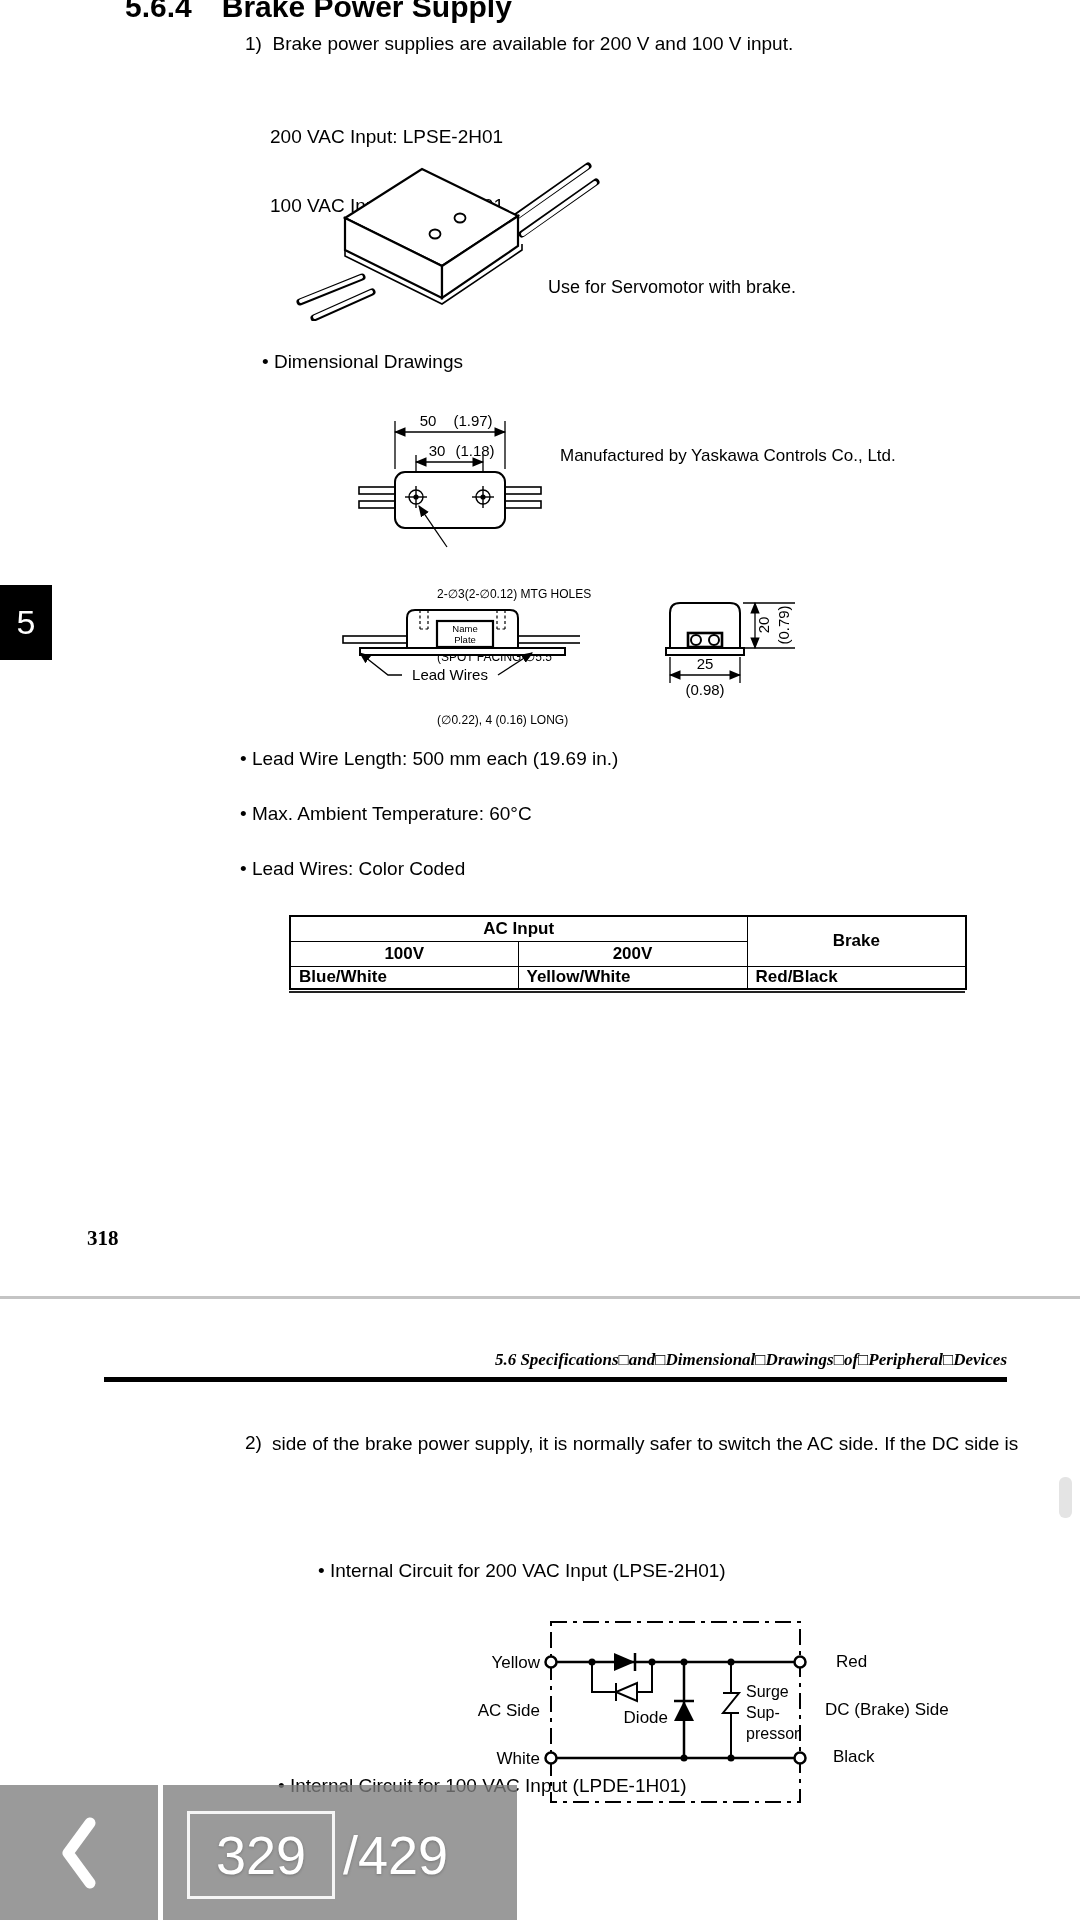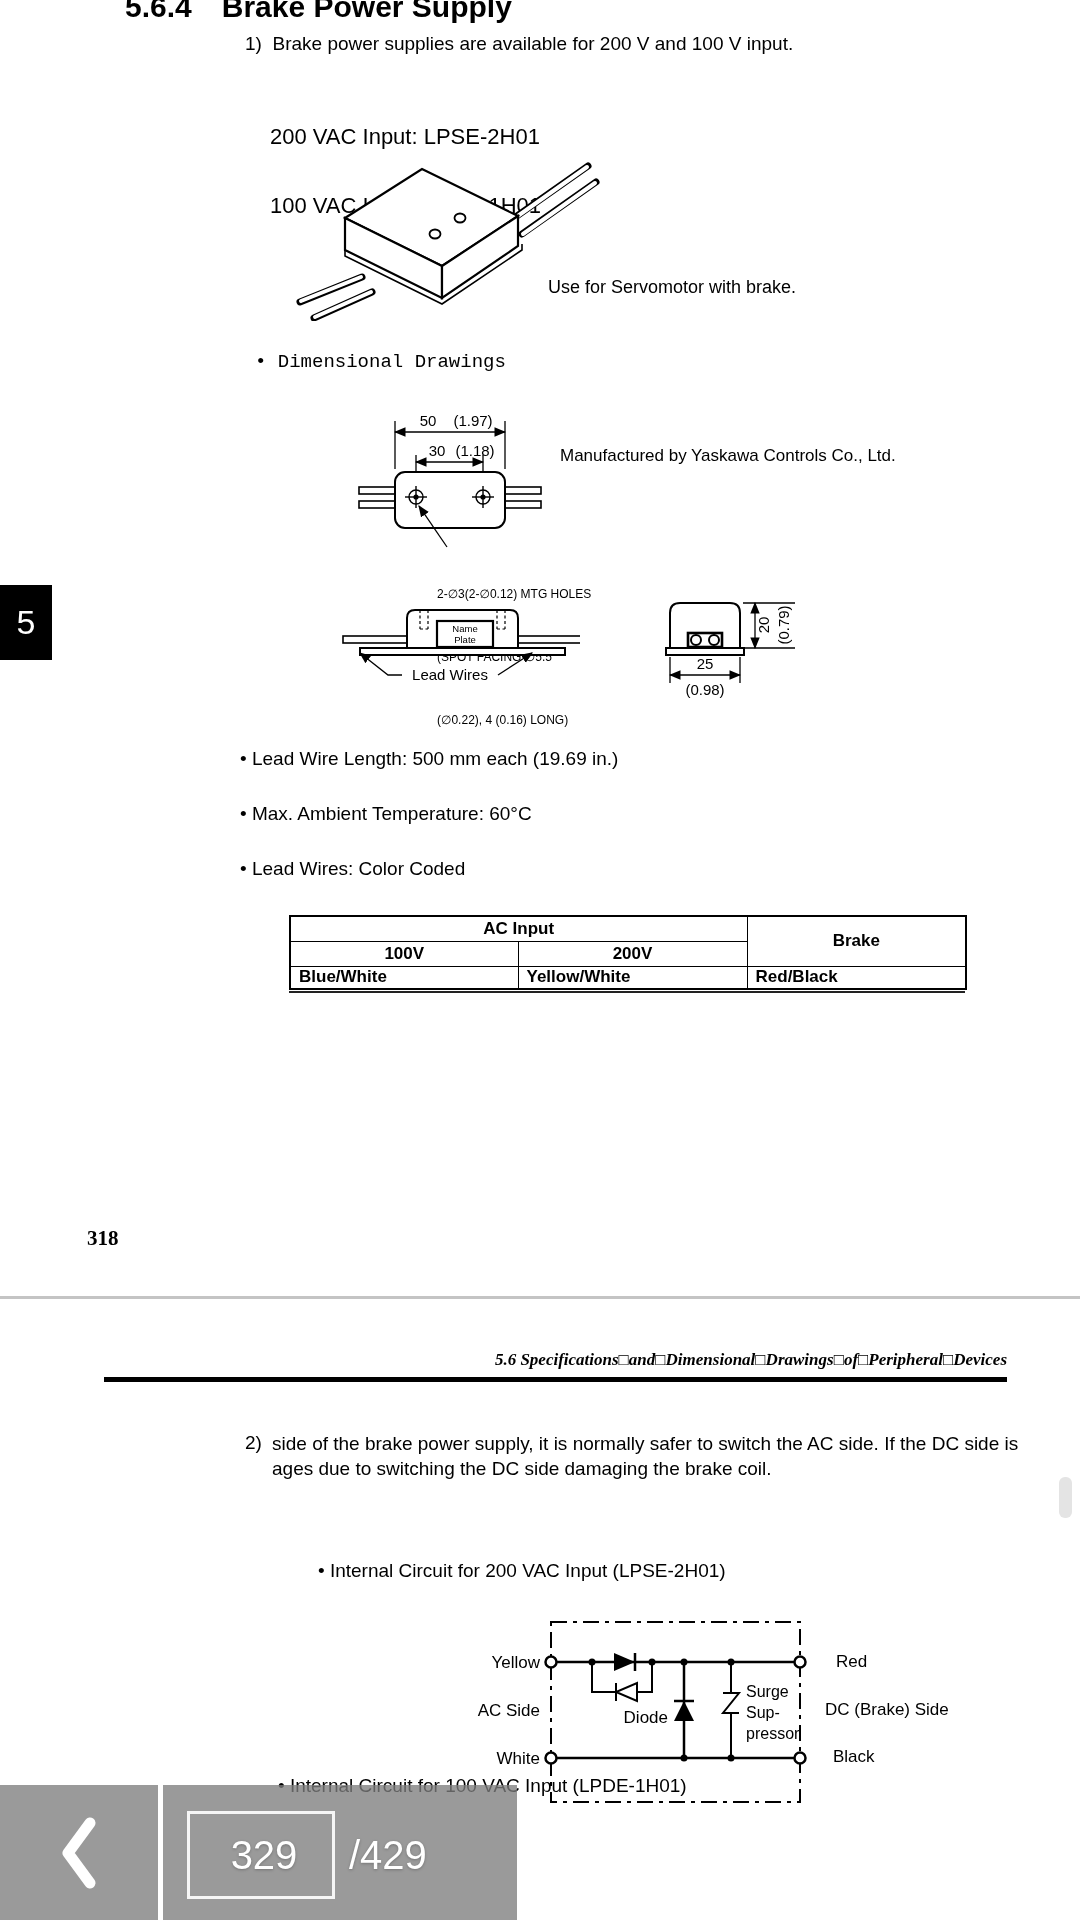--- a/index.html
+++ b/index.html
@@ -3,21 +3,21 @@
 <meta charset="utf-8">
 <style>
   * { margin:0; padding:0; box-sizing:border-box; }
   html,body { width:1080px; height:1920px; background:#ffffff; overflow:hidden; position:relative;
               font-family:"Liberation Sans", sans-serif; color:#000; }
   .abs { position:absolute; }
 
   
   .heading { top:-10px; left:125px; font-size:30px; font-weight:bold; display:flex; gap:30px; white-space:nowrap; }
   .item-line { font-size:19px; white-space:nowrap; }
-  .models { top:79px; left:270px; font-size:22px; line-height:23px; white-space:pre; }
+  .models { top:79px; left:270px; font-size:19px; line-height:23px; white-space:pre; }
   .caption { top:277px; left:548px; font-size:18px; }
   .bullet { font-size:19px; white-space:nowrap; }
   .mfg { top:446px; left:560px; font-size:17px; }
   .mtg-block { top:542px; left:437px; font-size:12px; line-height:21px; white-space:pre; }
   .chapter-tab { top:585px; left:0; width:52px; height:75px; background:#000; color:#fff;
                  display:flex; align-items:center; justify-content:center; font-size:34px; }
 
   table.colors { position:absolute; top:915px; left:289px; width:676px; border-collapse:collapse;
                  border:2.5px solid #000; font-size:17px; table-layout:fixed; }
   table.colors th, table.colors td { border:1.5px solid #000; padding:0 8px; }
@@ -39,21 +39,21 @@
   .bullet100 { top:1775px; left:278px; z-index:1; }
 
   svg text { font-family:"Liberation Sans", sans-serif; fill:#000; }
 
   
   .overlay { background:rgba(125,125,125,0.78); z-index:10; }
   .ov-left { top:1785px; left:0; width:158px; height:135px; display:flex; align-items:center; justify-content:center; }
   .ov-main { top:1785px; left:163px; width:354px; height:135px; }
   .pg-box { position:absolute; left:24px; top:26px; width:148px; height:88px;
             border:3px solid rgba(255,255,255,0.9); display:flex; align-items:center; justify-content:center; }
-  .pg-num { font-size:40px; color:#fff; font-weight:400; text-shadow:0 1px 3px rgba(0,0,0,0.25);margin-left:6px; }
+  .pg-num { font-size:54px; color:#fff; font-weight:400; text-shadow:0 1px 3px rgba(0,0,0,0.25); }
   .pg-total { position:absolute; left:180px; top:26px; height:88px; display:flex; align-items:center; }
   .scroll-thumb { top:1477px; left:1059px; width:13px; height:41px; background:#e4e4e4; border-radius:6px; z-index:5; }
 </style>
 </head>
 <body>
 
 <div class="abs heading">
   <span>5.6.4</span>
   <span>Brake Power Supply</span>
 </div>
@@ -85,21 +85,21 @@
   <polygon points="152,120 228,70 228,100 152,152" fill="#fff" stroke="#000" stroke-width="2.2"></polygon>
 
   <polyline points="55,104 55,110 152,158 232,104 232,98" fill="none" stroke="#000" stroke-width="1.6"></polyline>
 
   <ellipse cx="145" cy="88" rx="5.5" ry="4.5" fill="#fff" stroke="#000" stroke-width="1.8"></ellipse>
   <ellipse cx="170" cy="72" rx="5.5" ry="4.5" fill="#fff" stroke="#000" stroke-width="1.8"></ellipse>
 </svg>
 
 <div class="abs caption">Use for Servomotor with brake.</div>
 
-<div class="abs bullet" style="top:351px;left:255px;font-family:Liberation Mono, monospace;">• Dimensional Drawings</div>
+<div class="abs bullet" style="top:351px;left:262px;">• Dimensional Drawings</div>
 
 <svg class="abs" style="top:395px;left:285px;" width="290" height="165" viewBox="0 0 290 165">
   <defs>
     <marker id="arr1" viewBox="0 0 10 8" refX="9" refY="4" markerWidth="9" markerHeight="8" orient="auto-start-reverse">
         <path d="M0,0 L10,4 L0,8 z" fill="#000"></path>
       </marker>
   </defs>
 
   <line x1="110" y1="74" x2="110" y2="26" stroke="#000" stroke-width="1.3"></line>
   <line x1="220" y1="74" x2="220" y2="26" stroke="#000" stroke-width="1.3"></line>
@@ -226,21 +226,20 @@
 <div class="abs folio">318</div>
 
 <div class="abs page-sep"></div>
 
 <div class="abs running-header">5.6 Specifications□and□Dimensional□Drawings□of□Peripheral□Devices</div>
 <div class="abs thick-rule"></div>
 
 <div class="abs para2-num item-line">2)</div>
 <div class="abs para2">
   <div>side of the brake power supply, it is normally safer to switch the AC side. If the DC side is</div>
-  <div>ages due to switching the DC side damaging the brake coil.</div>
 </div>
 
 <div class="abs bullet bullet200">• Internal Circuit for 200 VAC Input (LPSE-2H01)</div>
 
 <svg class="abs" style="top:1613px;left:440px;" width="560" height="200" viewBox="0 0 560 200">
 
   <rect x="111" y="9" width="249" height="180" fill="none" stroke="#000" stroke-width="2" stroke-dasharray="16 6 4 6"></rect>
 
   <line x1="111" y1="49" x2="360" y2="49" stroke="#000" stroke-width="2.5"></line>
   <line x1="111" y1="145" x2="360" y2="145" stroke="#000" stroke-width="2.5"></line>

